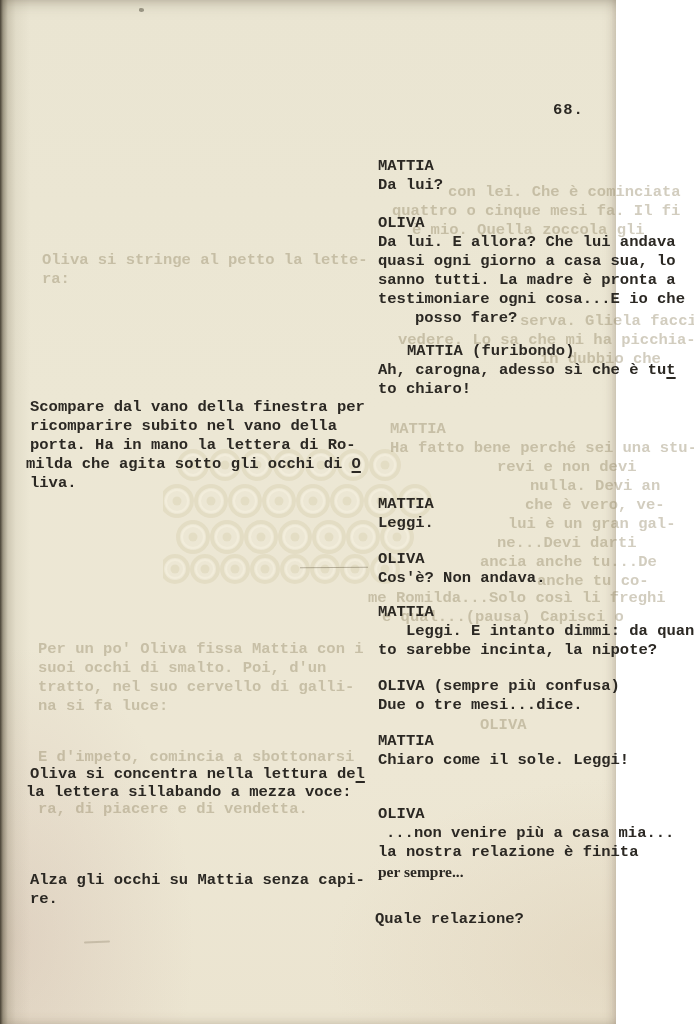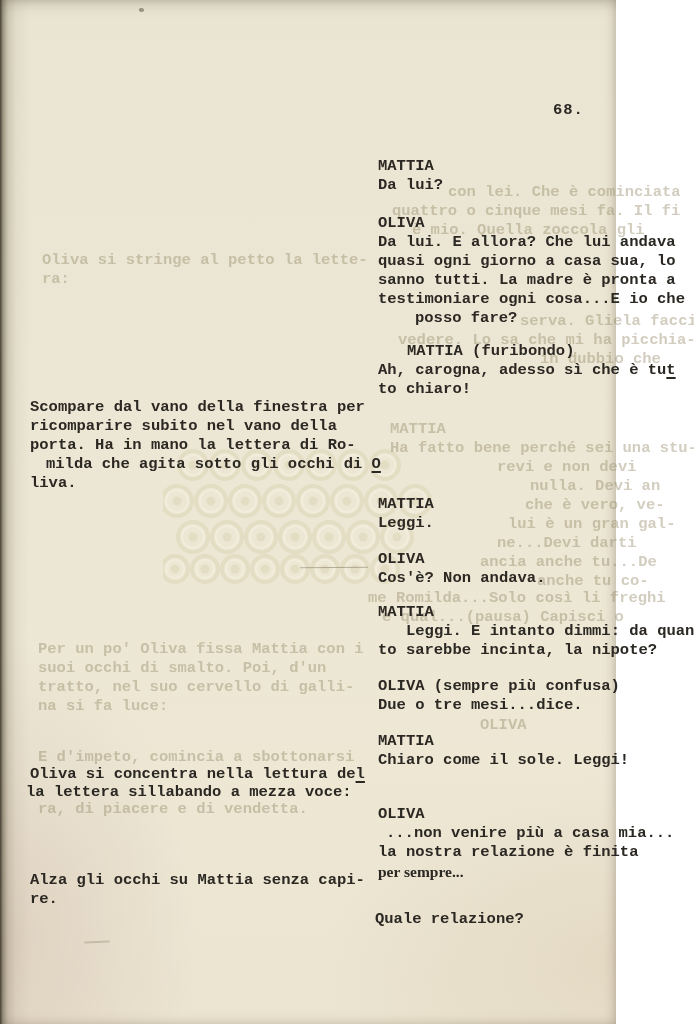--- a/index.html
+++ b/index.html
@@ -208,21 +208,21 @@
       <div class="line typed" style="left: 378px; top: 252px;"><span>quasi ogni giorno a casa sua, lo</span></div>
       <div class="line typed" style="left: 378px; top: 271px;"><span>sanno tutti. La madre è pronta a</span></div>
       <div class="line typed" style="left: 378px; top: 290px;"><span>testimoniare ogni cosa...E io che</span></div>
       <div class="line typed" style="left: 393px; top: 309px; margin-left: 22px;"><span>posso fare?</span></div>
       <div class="line typed" style="left: 378px; top: 342px; padding-left: 29px;"><span>MATTIA (furibondo)</span></div>
       <div class="line typed" style="left: 378px; top: 361px;"><span>Ah, carogna, adesso sì che è tu</span><span class="u">t</span></div>
       <div class="line typed" style="left: 378px; top: 380px;"><span>to chiaro!</span></div>
       <div class="line typed" style="left: 30px; top: 398px;"><span>Scompare dal vano della finestra per</span></div>
       <div class="line typed" style="left: 30px; top: 417px;"><span>ricomparire subito nel vano della</span></div>
       <div class="line typed" style="left: 30px; top: 436px;"><span>porta. Ha in mano la lettera di Ro-</span></div>
-      <div class="line typed" style="left: 46px; top: 455px; text-align: center;"><span>milda che agita sotto gli occhi di </span><span class="u">O</span></div>
+      <div class="line typed" style="left: 26px; top: 455px; text-align: center;"><span>milda che agita sotto gli occhi di </span><span class="u">O</span></div>
       <div class="line typed" style="left: 30px; top: 474px;"><span>liva.</span></div>
       <div class="line typed" style="left: 378px; top: 495px;"><span>MATTIA</span></div>
       <div class="line typed" style="left: 378px; top: 514px;"><span>Leggi.</span></div>
       <div class="line typed" style="left: 378px; top: 550px;"><span>OLIVA</span></div>
       <div class="line typed" style="left: 378px; top: 569px;"><span>Cos'è? Non andava.</span></div>
       <div class="line typed" style="left: 378px; top: 603px;"><span>MATTIA</span></div>
       <div class="line typed" style="left: 378px; top: 622px; margin-left: 28px;"><span>Leggi. E intanto dimmi: da quan-</span></div>
       <div class="line typed" style="left: 378px; top: 641px;"><span>to sarebbe incinta, la nipote?</span></div>
       <div class="line typed" style="left: 378px; top: 677px;"><span>OLIVA (sempre più confusa)</span></div>
       <div class="line typed" style="left: 378px; top: 696px;"><span>Due o tre mesi...dice.</span></div>

